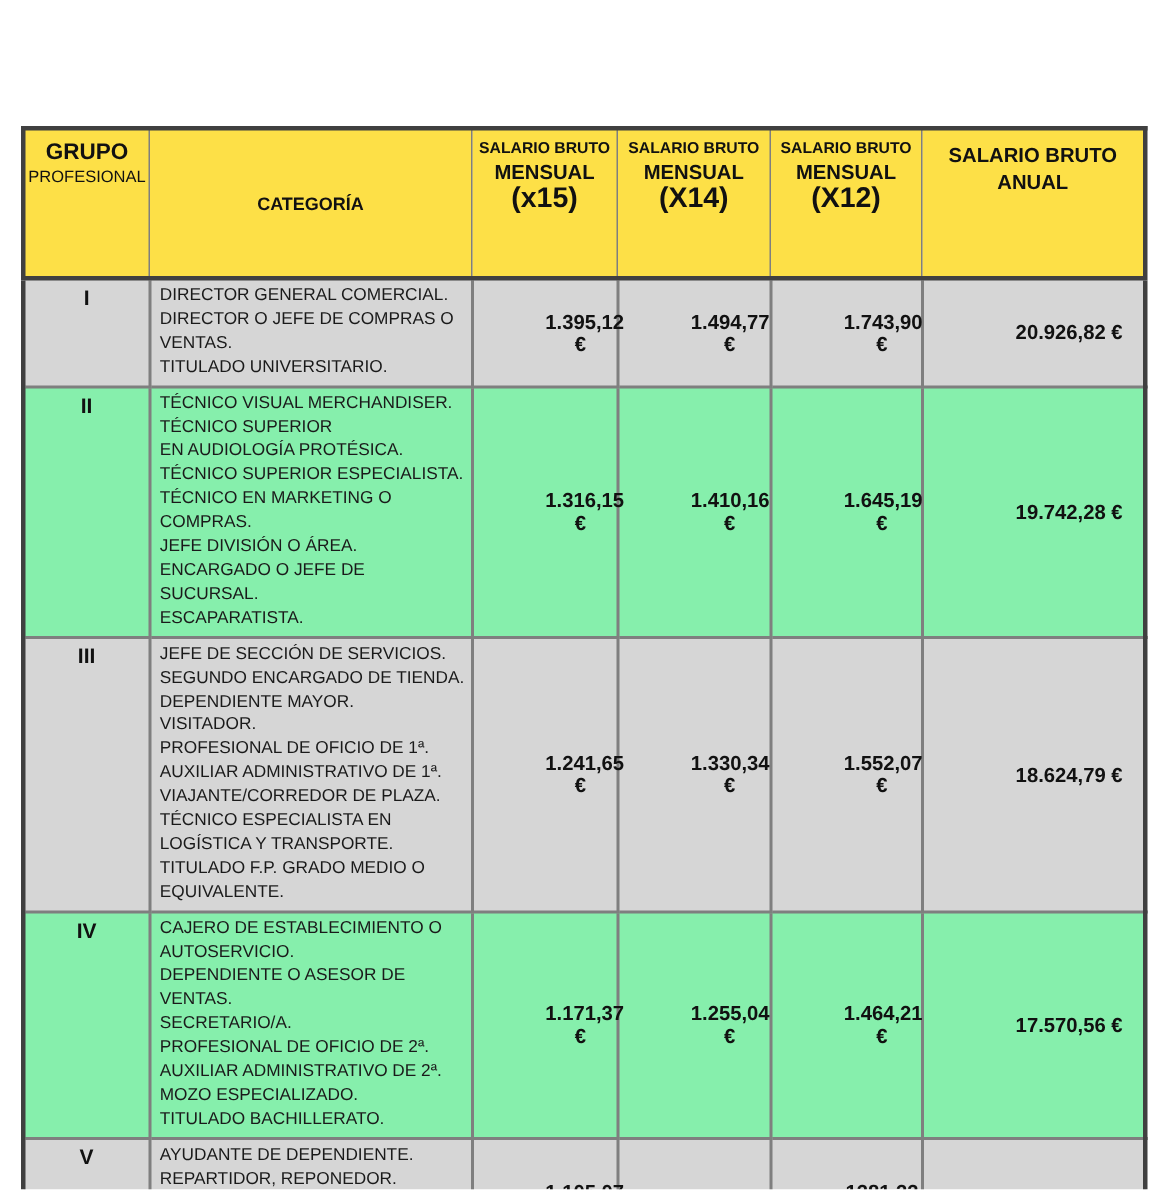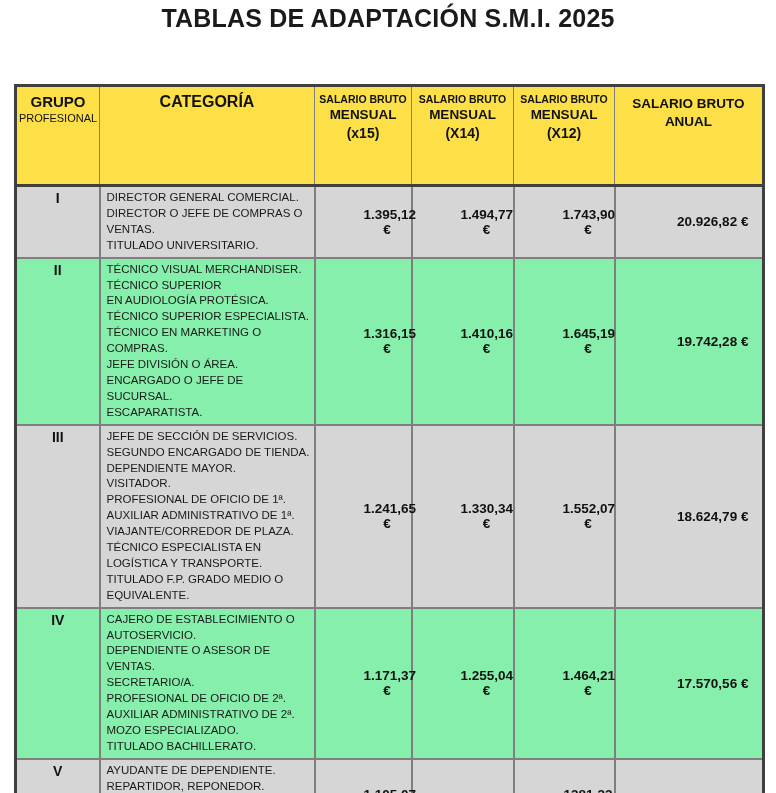--- a/index.html
+++ b/index.html
@@ -50,24 +50,24 @@
     border: 1.5px solid #7f7f7f;
     background: #fde047;
     vertical-align: top;
     text-align: center;
     padding-top: 5px;
   }
   thead tr { height: 100px; border-bottom: 3px solid #404040; }
 
   .h-grupo-1    { font-size: 15px; font-weight: bold; line-height: 19px; }
   .h-grupo-2    { font-size: 11px; font-weight: normal; line-height: 14px; }
-  .h-categoria  { font-size: 16px; font-weight: bold; line-height: 19px; }
+  .h-categoria  { font-size: 12px; font-weight: bold; line-height: 19px; margin-top: 35px; }
   .h-small      { font-size: 10.5px; font-weight: bold; line-height: 14px; }
   .h-mensual    { font-size: 13.5px; font-weight: bold; line-height: 18px; }
-  .h-mult       { font-size: 14px; font-weight: bold; line-height: 18px; }
+  .h-mult       { font-size: 19px; font-weight: bold; line-height: 18px; }
   .h-anual-1    { font-size: 13.5px; font-weight: bold; line-height: 18px; padding-top: 3px; }
   .h-anual-2    { font-size: 13.5px; font-weight: bold; line-height: 18px; }
 
   tbody tr.shaded td { background: #d6d6d6; }
   tbody tr.plain  td { background: #86efac; }
 
   tr.row-1 { height: 63px; }
   tr.row-2 { height: 145px; }
   tr.row-3 { height: 176px; }
   tr.row-4 { height: 130px; }
@@ -97,21 +97,20 @@
     font-weight: bold;
     color: #111111;
     padding-left: 48px;
   }
 </style>
 </head>
 <body>
 
 <div class="page">
 
-  <div class="doc-title">TABLAS DE ADAPTACIÓN S.M.I. 2025</div>
 
   <table class="smi-table">
     <colgroup>
       <col class="c-grupo">
         <col class="c-categoria">
         <col class="c-x15">
       <col class="c-x14">
         <col class="c-x12">
         <col class="c-anual">
     </colgroup>

